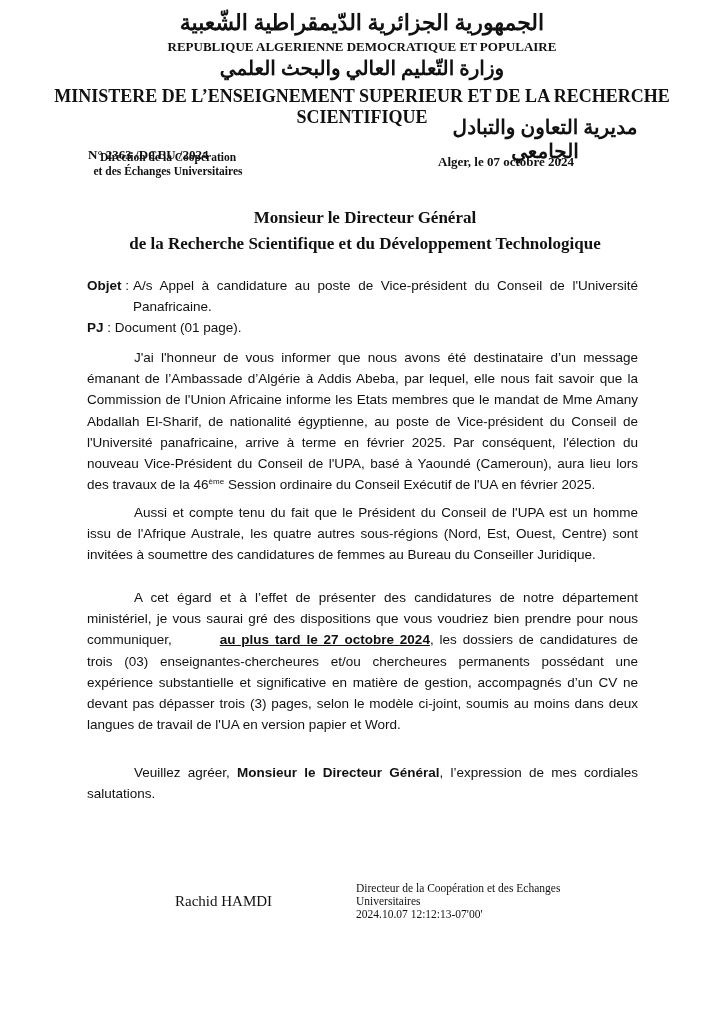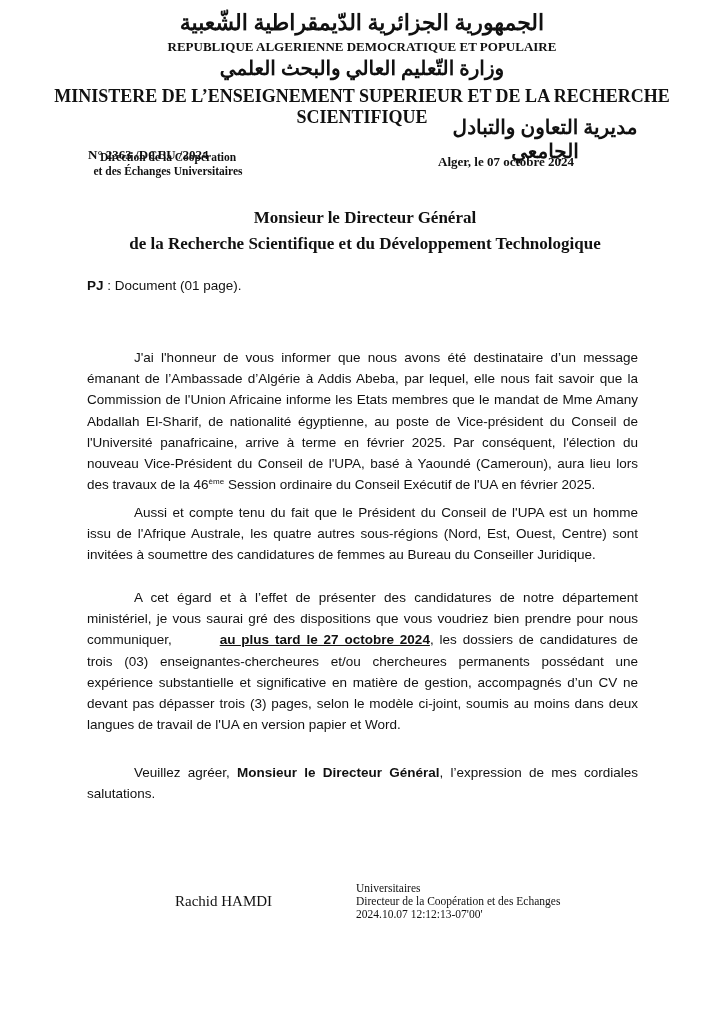--- a/index.html
+++ b/index.html
@@ -50,31 +50,35 @@
 
   <div class="abs serif ref">N°  2363  /DCEU /2024</div>
   <div class="abs serif date">Alger, le  07 octobre 2024</div>
 
   <div class="abs serif recip">
     <div>Monsieur le Directeur Général</div>
     <div>de la Recherche Scientifique et du Développement Technologique</div>
   </div>
 
   <div class="abs sans body-block objet">
+    <div class="objet-row">
+      <span class="objet-label"><b>Objet</b><span> : </span></span>
+      <span>A/s Appel à candidature au poste de Vice-président du Conseil de l'Université Panafricaine.</span>
+    </div>
     <div><b>PJ</b><span> : Document (01 page).</span></div>
   </div>
 
   <div class="abs sans body-block indent p1"><span>J'ai l'honneur de vous informer que nous avons été destinataire d’un message émanant de l’Ambassade d’Algérie à Addis Abeba, par lequel, elle nous fait savoir que la Commission de l'Union Africaine informe les Etats membres que le mandat de Mme Amany Abdallah El-Sharif, de nationalité égyptienne, au poste de Vice-président du Conseil de l'Université panafricaine, arrive à terme en février 2025.  Par conséquent, l'élection du nouveau Vice-Président du Conseil de l'UPA, basé à Yaoundé (Cameroun), aura lieu lors des travaux de la 46</span><sup>ème</sup><span> Session ordinaire du Conseil Exécutif de l'UA en février 2025.</span></div>
 
   <div class="abs sans body-block indent p2">Aussi et compte tenu du fait que le Président du Conseil de l'UPA est un homme issu de l'Afrique Australe, les quatre autres sous-régions (Nord, Est, Ouest, Centre) sont invitées à soumettre des candidatures de femmes au Bureau du Conseiller Juridique.</div>
 
   <div class="abs sans body-block indent p3"><span>A cet égard et à l’effet de présenter des candidatures de notre département ministériel, je vous saurai gré des dispositions que vous voudriez bien prendre pour nous communiquer, </span><span class="ul">au plus tard le 27 octobre 2024</span><span>, les dossiers de candidatures de trois (03) enseignantes-chercheures et/ou chercheures permanents possédant une expérience substantielle et significative en matière de gestion, accompagnés d’un CV ne devant pas dépasser trois (3) pages, selon le modèle ci-joint, soumis au moins dans deux langues de travail de l'UA en version papier et Word.</span></div>
 
   <div class="abs sans body-block indent p4"><span>Veuillez agréer, </span><b>Monsieur le Directeur Général</b><span>, l’expression de mes cordiales salutations.</span></div>
 
   <div class="abs serif sig-name">Rachid HAMDI</div>
   <div class="abs serif sig-info">
+    <div>Directeur de la Coopération et des Echanges</div>
     <div>Universitaires</div>
-    <div>Directeur de la Coopération et des Echanges</div>
     <div>2024.10.07 12:12:13-07'00'</div>
   </div>
 
 </div>
 
 </body></html>

